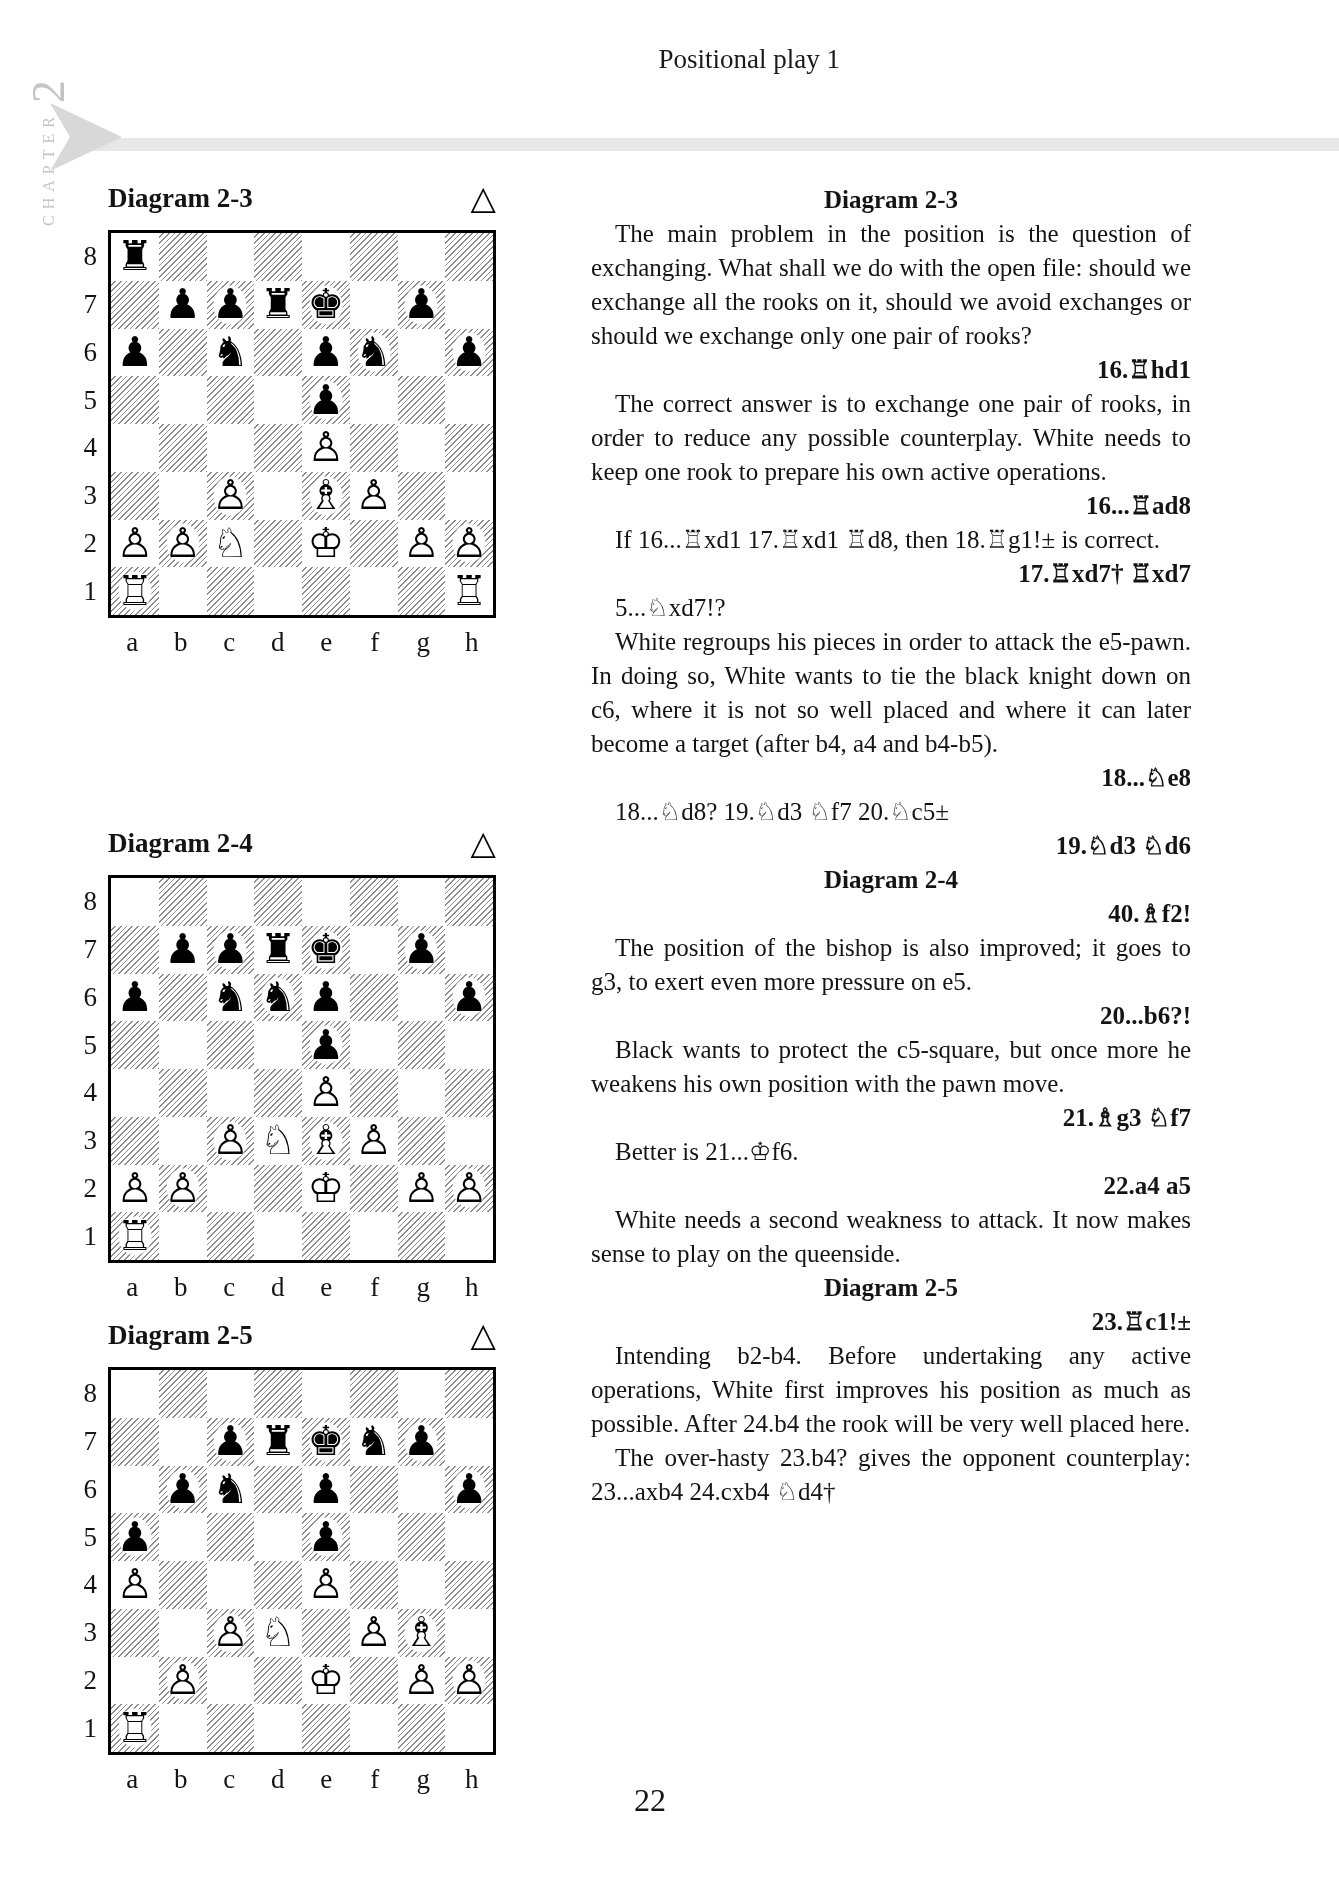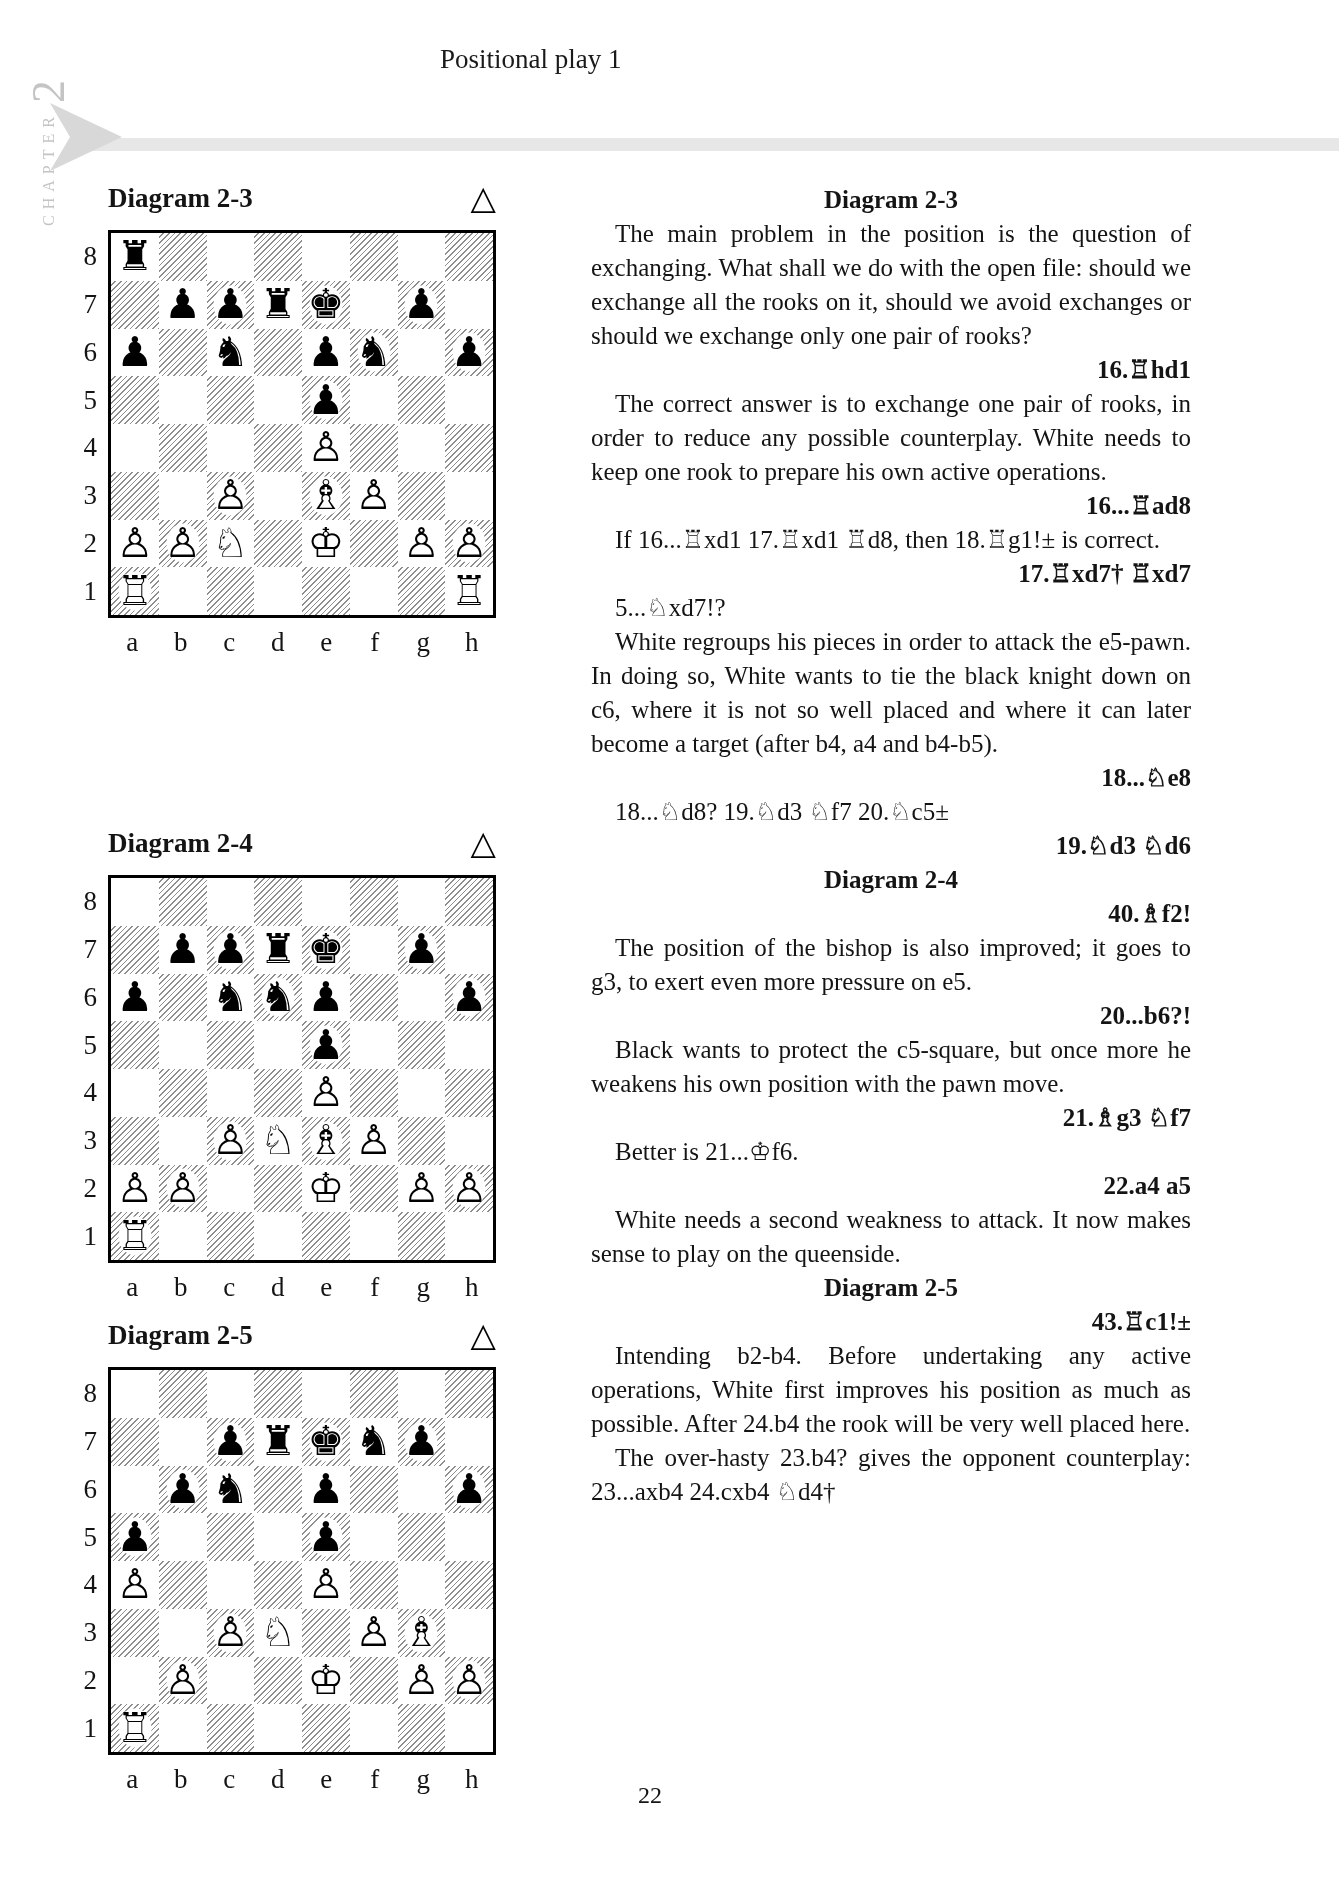--- a/index.html
+++ b/index.html
@@ -3,21 +3,21 @@
 <meta charset="utf-8">
 <style>
   html,body{margin:0;padding:0;}
   body{
     width:1339px;height:1890px;position:relative;background:#ffffff;
     font-family:"Liberation Serif","DejaVu Serif",serif;color:#141414;
     overflow:hidden;
   }
   
   .page-header{
-    position:absolute;left:440px;top:44px;width:400px;text-align:left;
+    position:absolute;left:440px;top:44px;width:400px;text-align:right;
     font-size:27px;color:#1a1a1a;
   }
   
   .chapter{
     position:absolute;left:26px;top:48px;height:178px;
     writing-mode:vertical-rl;transform:rotate(180deg);
     color:#c4c4c4;display:flex;align-items:center;z-index:3;
   }
   .ch-word{font-size:16px;letter-spacing:6px;font-variant:small-caps;}
   .ch-num{font-size:46px;margin-inline-start:8px;line-height:1;}
@@ -73,21 +73,21 @@
     position:absolute;left:591px;top:183px;width:600px;
     font-size:25px;line-height:34px;text-align:justify;
   }
   .analysis p{margin:0;}
   .analysis .heading{font-weight:bold;text-align:center;text-indent:0;}
   .analysis .move{font-weight:bold;text-align:right;text-indent:0;}
   .analysis .para{text-indent:24px;}
   
   .page-number{
     position:absolute;left:560px;top:1782px;width:180px;text-align:center;
-    font-size:24px;
+    font-size:32px;
   }
 </style>
 </head>
 <body>
 
 <div class="page-header">Positional play 1</div>
 
 <div class="ch-rule"></div>
 <svg class="ch-arrow" width="72" height="68" viewBox="0 0 72 68">
   <polygon points="0,0 72,34 0,68 20,34" fill="#d8d8d8"></polygon>
@@ -736,18 +736,18 @@
     <p class="heading">Diagram 2-4</p>
     <p class="move">40.♗f2!</p>
     <p class="para">The position of the bishop is also improved; it goes to g3, to exert even more pressure on e5.</p>
     <p class="move">20...b6?!</p>
     <p class="para">Black wants to protect the c5-square, but once more he weakens his own position with the pawn move.</p>
     <p class="move">21.♗g3 ♘f7</p>
     <p class="para">Better is 21...♔f6.</p>
     <p class="move">22.a4 a5</p>
     <p class="para">White needs a second weakness to attack. It now makes sense to play on the queenside.</p>
     <p class="heading">Diagram 2-5</p>
-    <p class="move">43.♖c1!±</p>
+    <p class="move">23.♖c1!±</p>
     <p class="para">Intending b2-b4. Before undertaking any active operations, White first improves his position as much as possible. After 24.b4 the rook will be very well placed here.</p>
     <p class="para">The over-hasty 23.b4? gives the opponent counterplay: 23...axb4 24.cxb4 ♘d4†</p>
   </div>
 
 <div class="page-number">22</div>
 
 </body></html>

